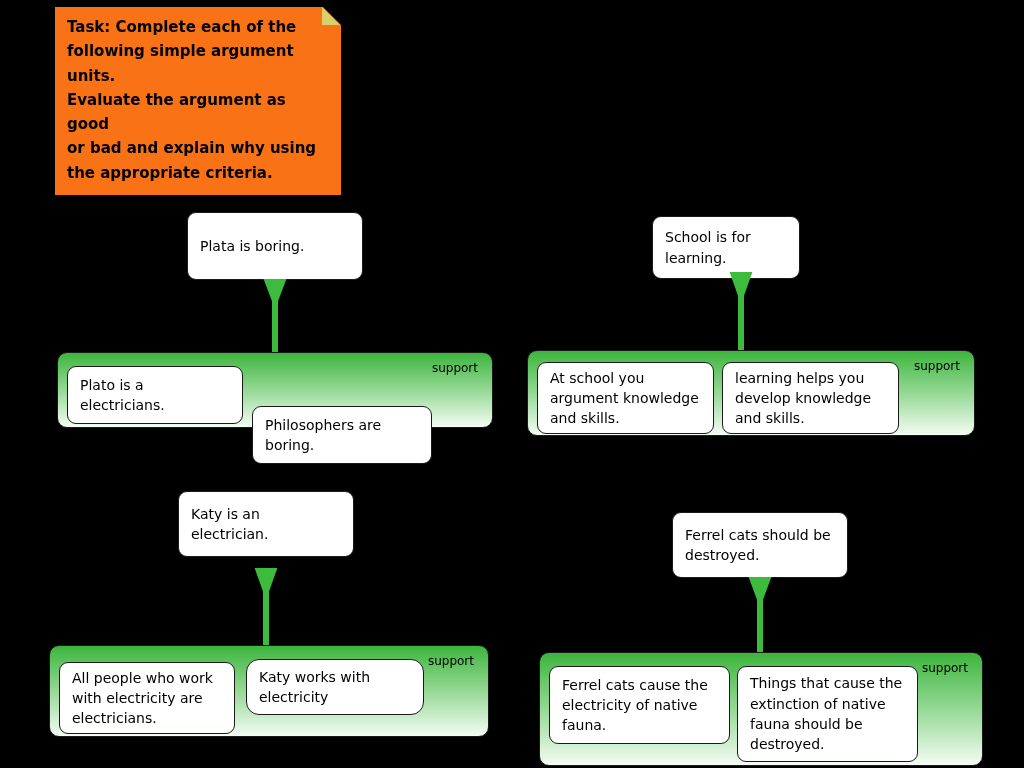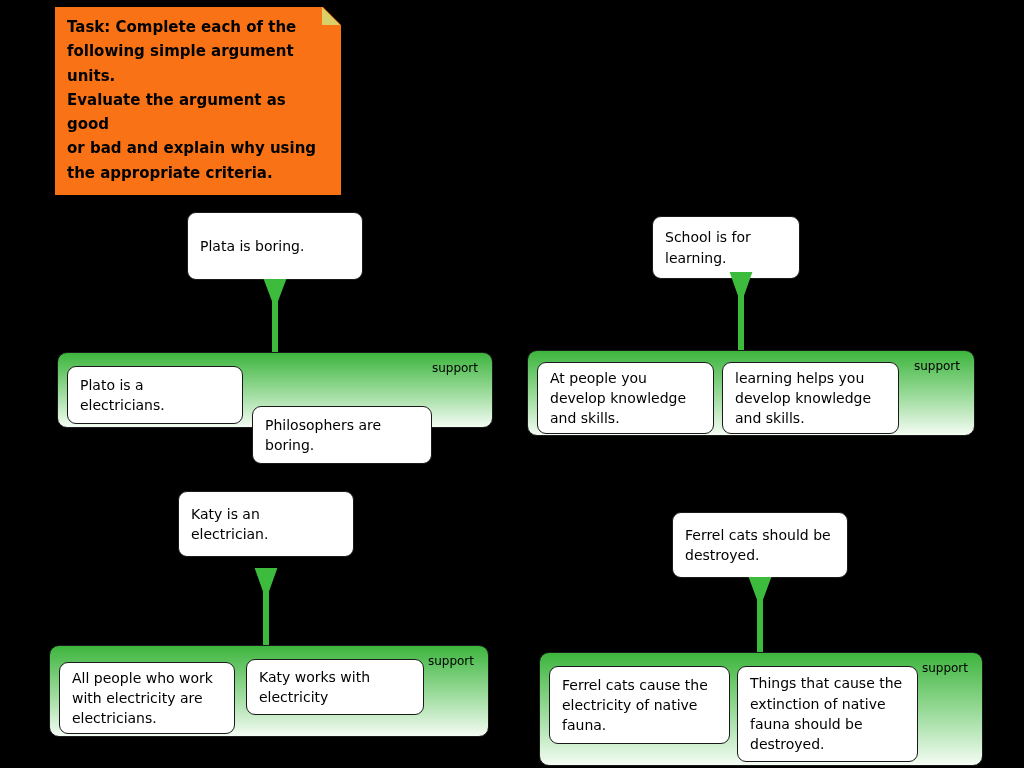--- a/index.html
+++ b/index.html
@@ -78,21 +78,21 @@
   .a2-stem  { left: 726px; top: 272px; height: 79px; }
   .a2-bar   { left: 527px; top: 350px; width: 448px; height: 86px; }
   .a2-p1    { left: 537px; top: 362px; width: 177px; height: 72px; }
   .a2-p2    { left: 722px; top: 362px; width: 177px; height: 72px; }
 
   
   .a3-claim { left: 178px; top: 491px; width: 176px; height: 66px; }
   .a3-stem  { left: 251px; top: 568px; height: 78px; }
   .a3-bar   { left: 49px;  top: 645px; width: 440px; height: 92px; }
   .a3-p1    { left: 59px;  top: 662px; width: 176px; height: 72px; }
-  .a3-p2    { left: 246px; top: 659px; width: 178px; height: 56px; }
+  .a3-p2    { left: 246px; top: 659px; width: 178px; height: 56px; border-radius: 13px; }
 
   
   .a4-claim { left: 672px; top: 512px; width: 176px; height: 66px; }
   .a4-stem  { left: 745px; top: 577px; height: 76px; }
   .a4-bar   { left: 539px; top: 652px; width: 444px; height: 114px; }
   .a4-p1    { left: 549px; top: 666px; width: 181px; height: 78px; }
   .a4-p2    { left: 737px; top: 666px; width: 181px; height: 96px; }
 </style>
 </head>
 <body>
@@ -122,21 +122,21 @@
 
 <div>
   <div class="box a2-claim">
     <span>School is for learning.</span>
   </div>
   <div class="stem a2-stem"></div>
   <div class="bar a2-bar">
     <span class="support-label">support</span>
   </div>
   <div class="box a2-p1">
-    <span>At people you develop knowledge and skills.</span>
+    <span>At school you argument knowledge and skills.</span>
   </div>
   <div class="box a2-p2">
     <span>learning helps you develop knowledge and skills.</span>
   </div>
 </div>
 
 <div>
   <div class="box a3-claim">
     <span>Katy is an electrician.</span>
   </div>

